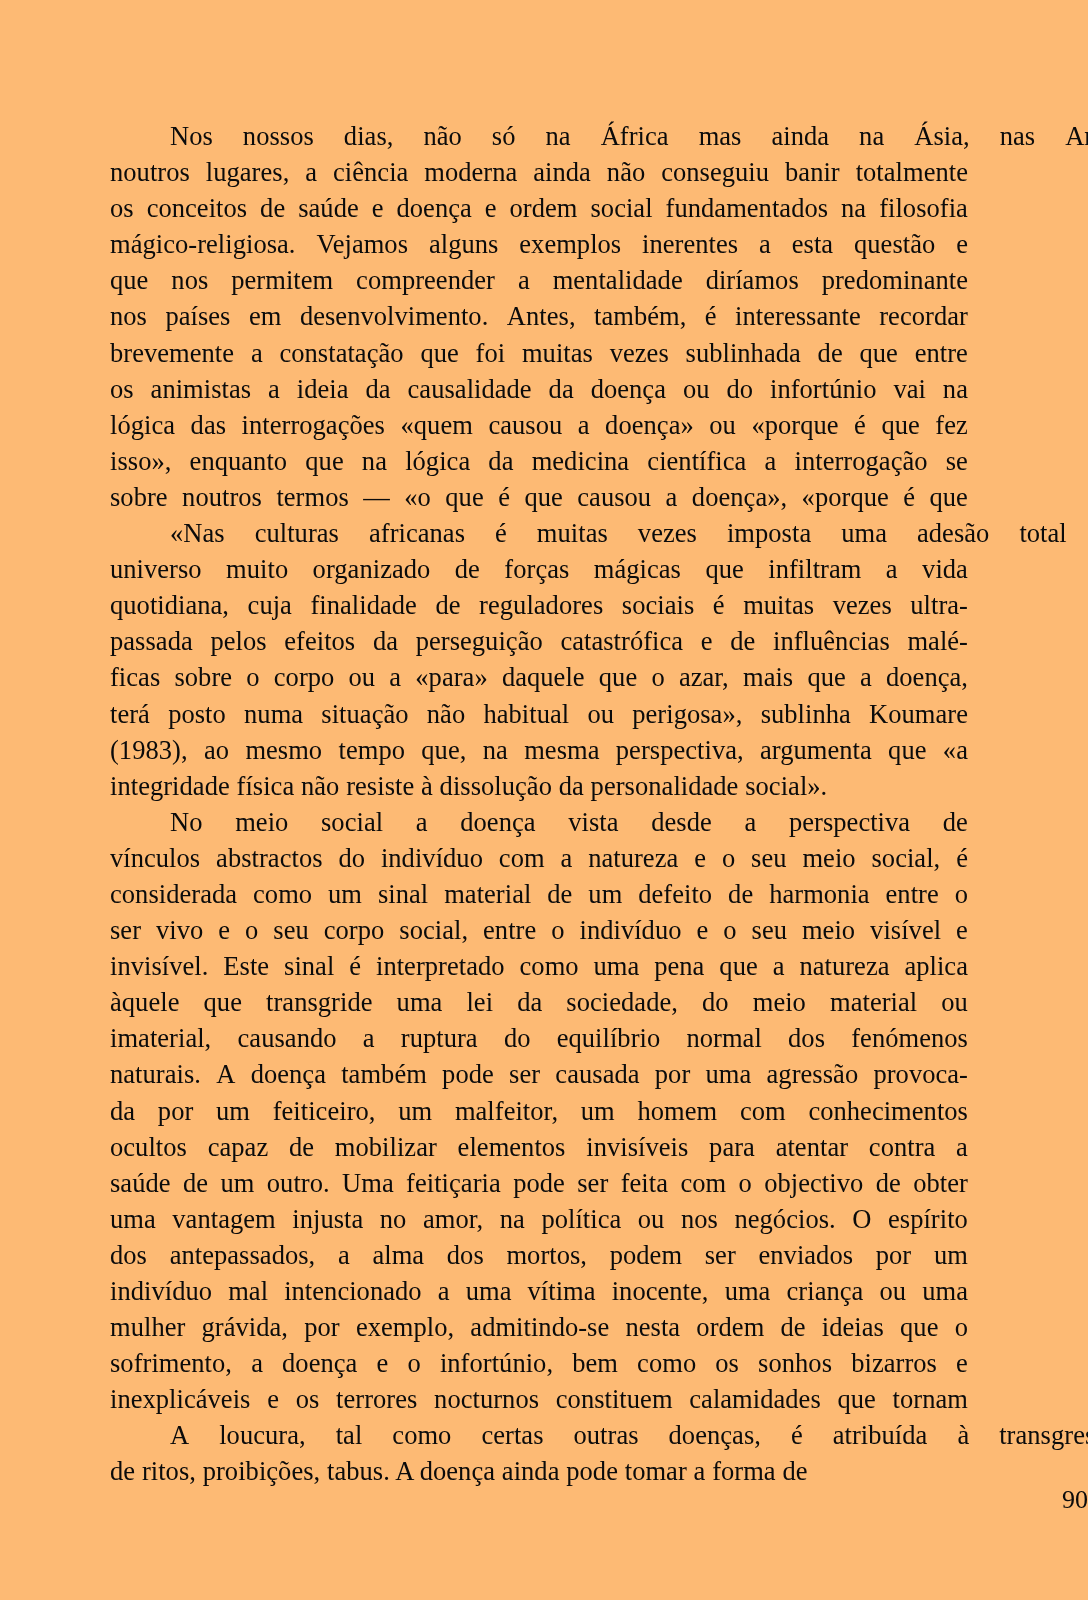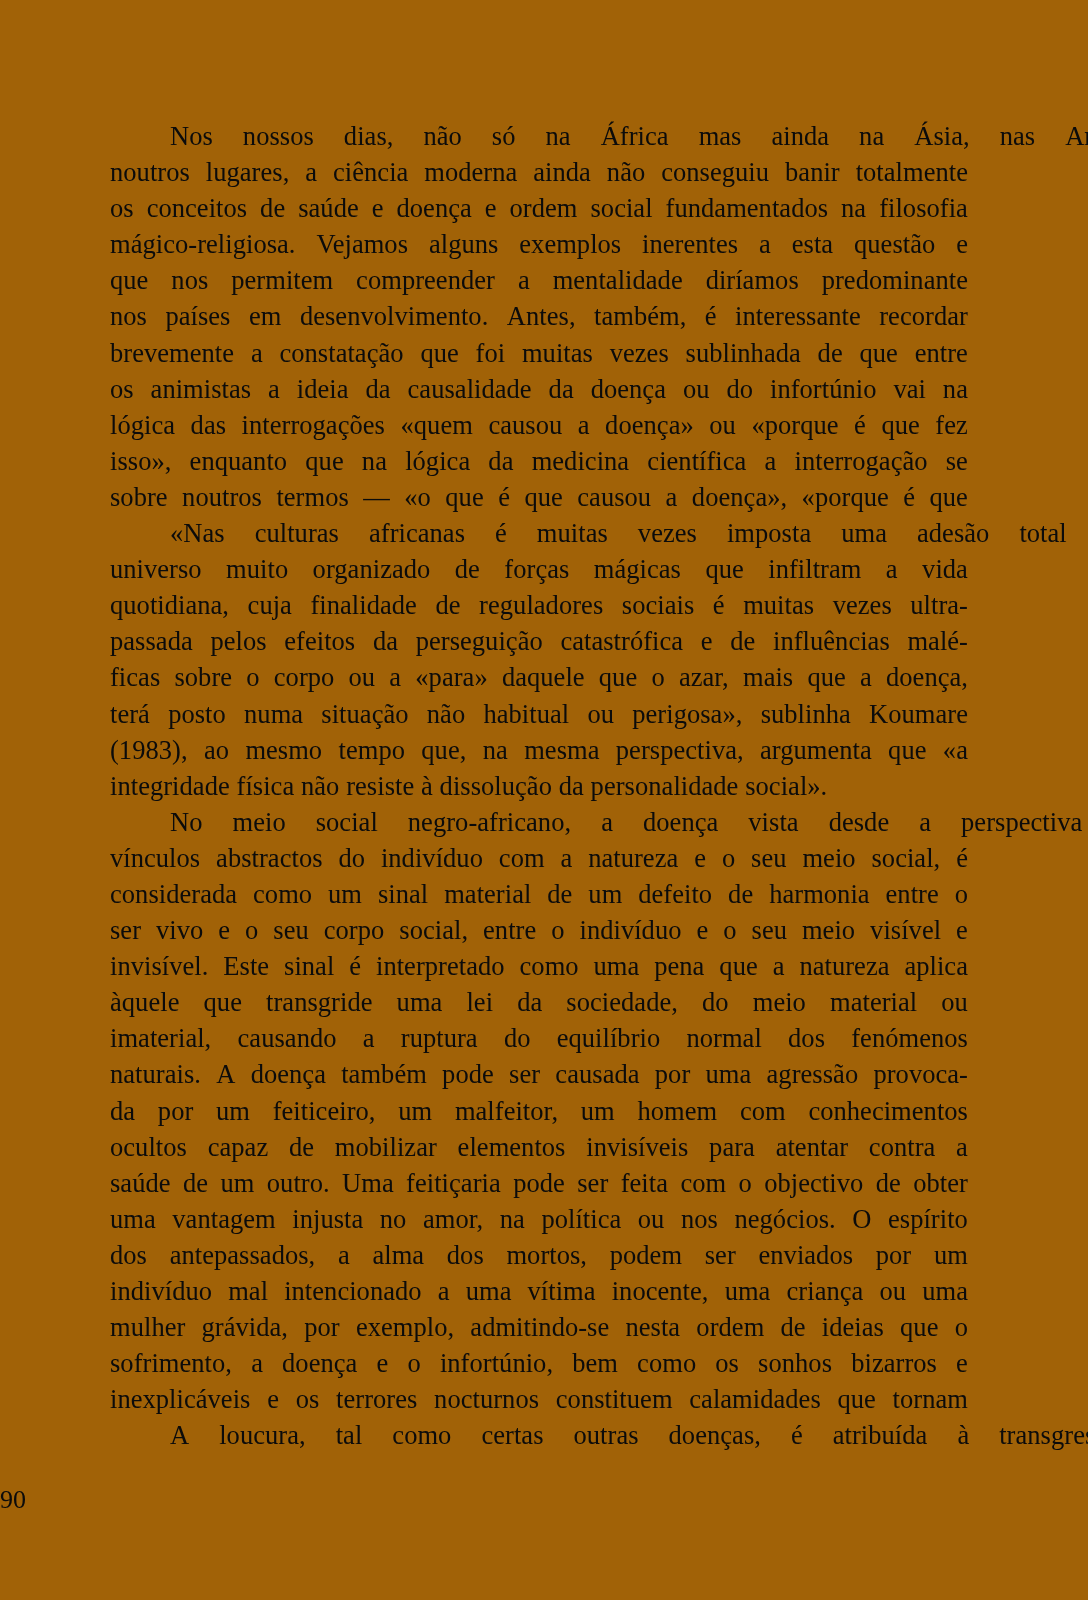--- a/index.html
+++ b/index.html
@@ -6,21 +6,21 @@
   html, body {
     margin: 0;
     padding: 0;
     background: #ffffff;
   }
   .page {
     position: relative;
     width: 1088px;
     height: 1600px;
     margin: 0 auto;
-    background: #a16207;
+    background: #fdba74;
     overflow: hidden;
     font-family: "Liberation Serif", "DejaVu Serif", serif;
     color: #0b0b0b;
     -webkit-font-smoothing: antialiased;
   }
 
   .text-block {
     position: absolute;
     left: 110px;
     top: 118px;
@@ -64,21 +64,21 @@
   .line.last {
     display: block;
     white-space: pre;
   }
 
   .page-number {
     position: absolute;
     left: 0;
     right: 0;
     top: 1483px;
-    text-align: left;
+    text-align: right;
     font-size: 26px;
     line-height: 34px;
     font-family: "Liberation Serif", "DejaVu Serif", serif;
     color: #0b0b0b;
   }
 </style>
 </head>
 <body>
 
 <div class="page">
@@ -323,21 +323,20 @@
           <span>que</span>
           <span>«a</span>
         </span>
         <span class="line last">integridade física não resiste à dissolução da personalidade social».</span>
       </p>
       <p class="para">
         <span class="line j indent">
           <span>No</span>
           <span>meio</span>
           <span>social</span>
-          <span>negro-africano,</span>
           <span>a</span>
           <span>doença</span>
           <span>vista</span>
           <span>desde</span>
           <span>a</span>
           <span>perspectiva</span>
           <span>de</span>
         </span>
         <span class="line j">
           <span>vínculos</span>
@@ -563,18 +562,19 @@
           <span>tal</span>
           <span>como</span>
           <span>certas</span>
           <span>outras</span>
           <span>doenças,</span>
           <span>é</span>
           <span>atribuída</span>
           <span>à</span>
           <span>transgressão</span>
         </span>
+        <span class="line last">de ritos, proibições, tabus. A doença ainda pode tomar a forma de</span>
       </p>
     </div>
 
   <div class="page-number">90</div>
 
 </div>
 
 </body></html>

